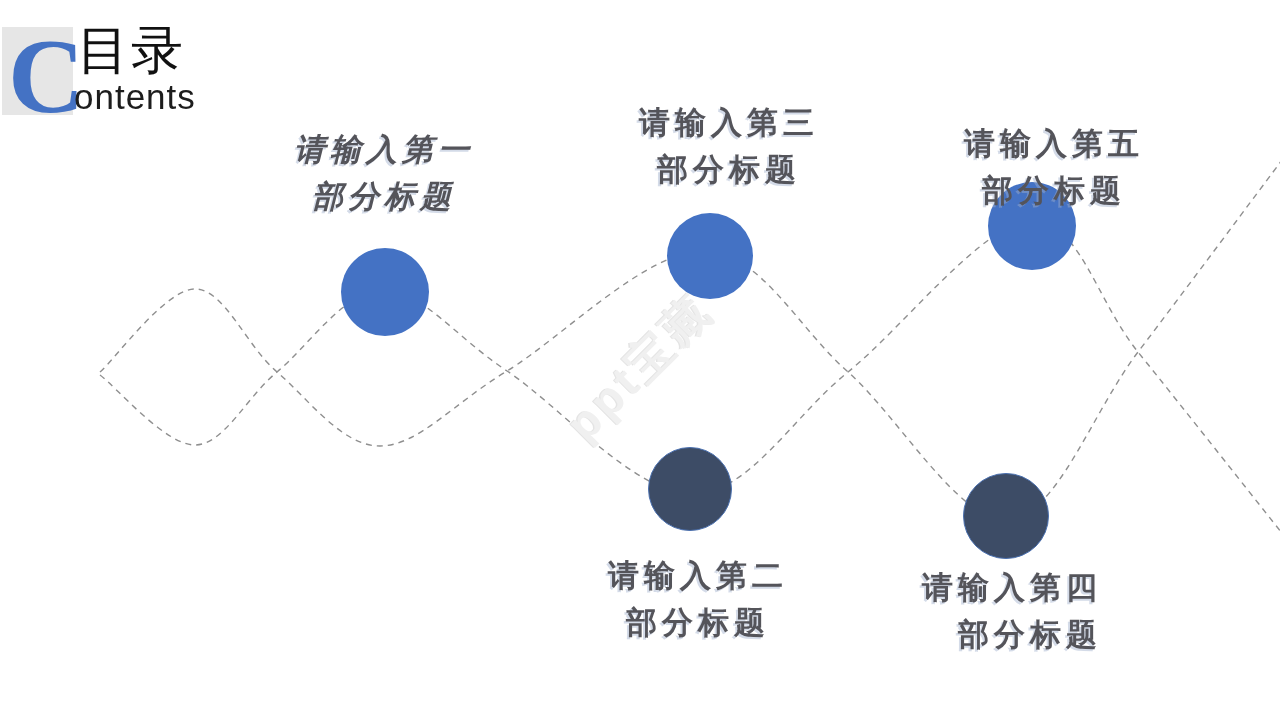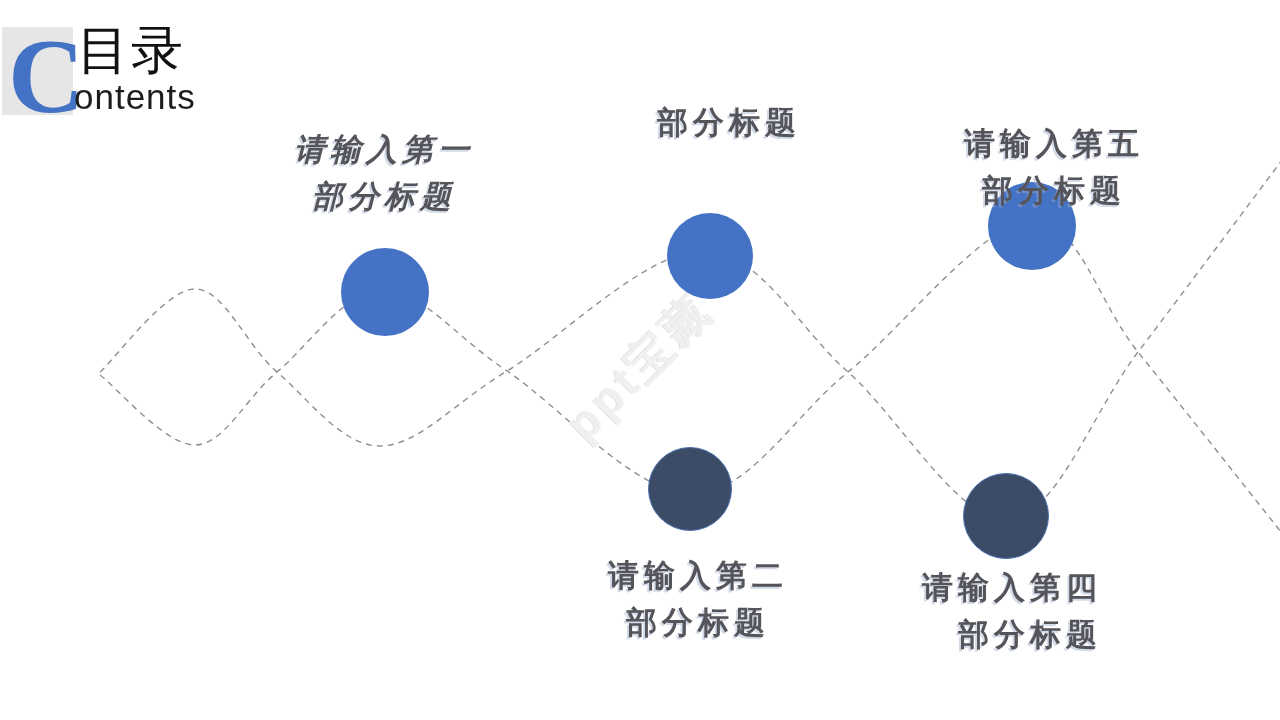--- a/index.html
+++ b/index.html
@@ -80,20 +80,21 @@
   </div>
 
   <div class="node-circle navy" style="left:690px;top:489px;width:84px;height:84px;"></div>
   <div class="node-label" style="left:682px;top:552px;margin-left:16px;">
     <div>请输入第二</div>
     <div>部分标题</div>
   </div>
 
   <div class="node-circle blue" style="left:710px;top:256px;width:86px;height:86px;"></div>
   <div class="node-label" style="left:729px;top:99px;">
+    <div>请输入第三</div>
     <div>部分标题</div>
   </div>
 
   <div class="node-circle navy" style="left:1006px;top:516px;width:86px;height:86px;"></div>
   <div class="node-label" style="left:1012px;top:564px;text-align:right;">
     <div>请输入第四</div>
     <div>部分标题</div>
   </div>
 
   <div class="node-circle blue" style="left:1032px;top:226px;width:88px;height:88px;"></div>

